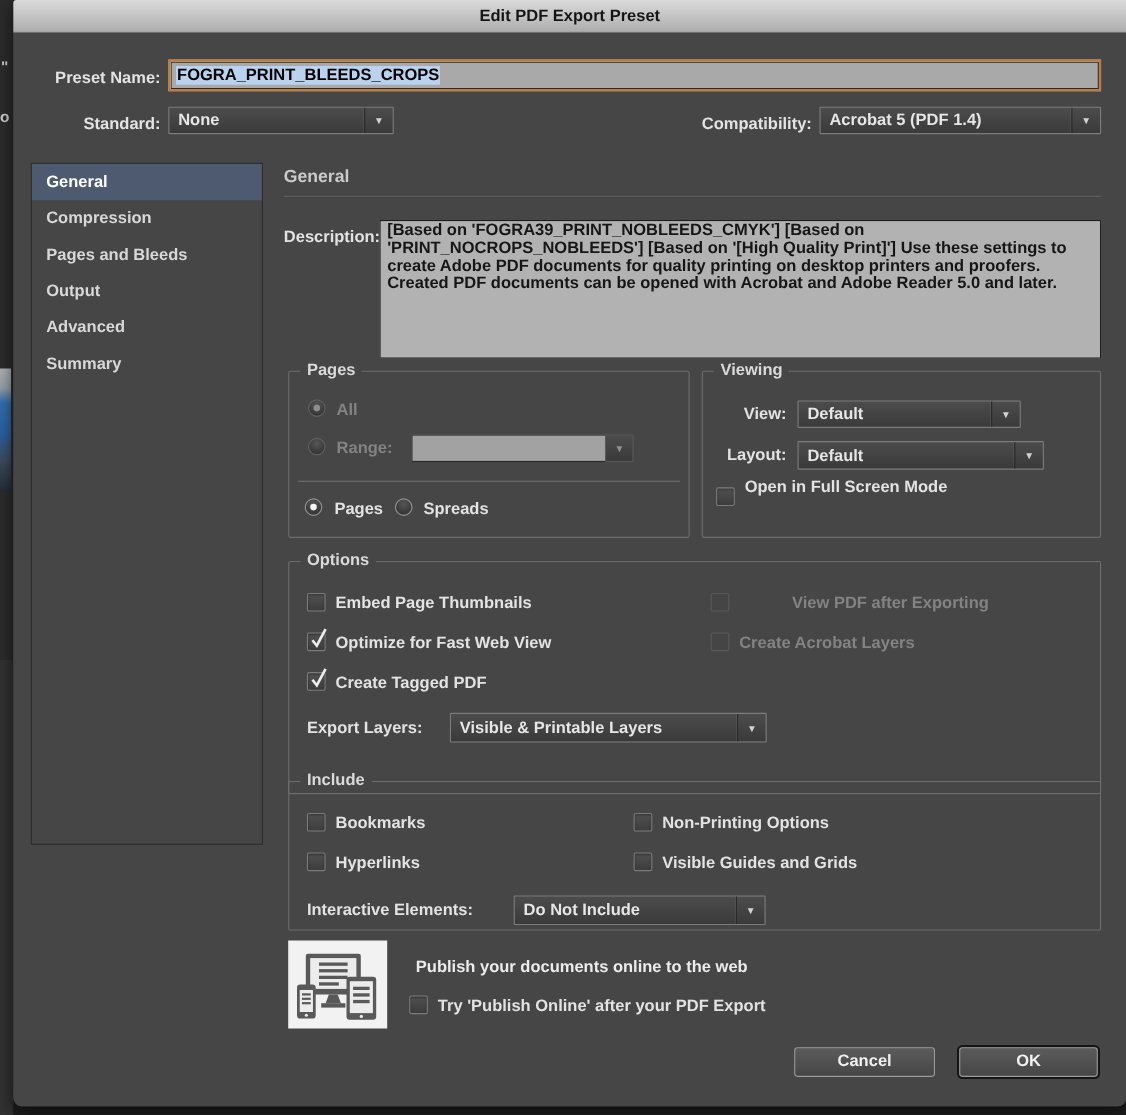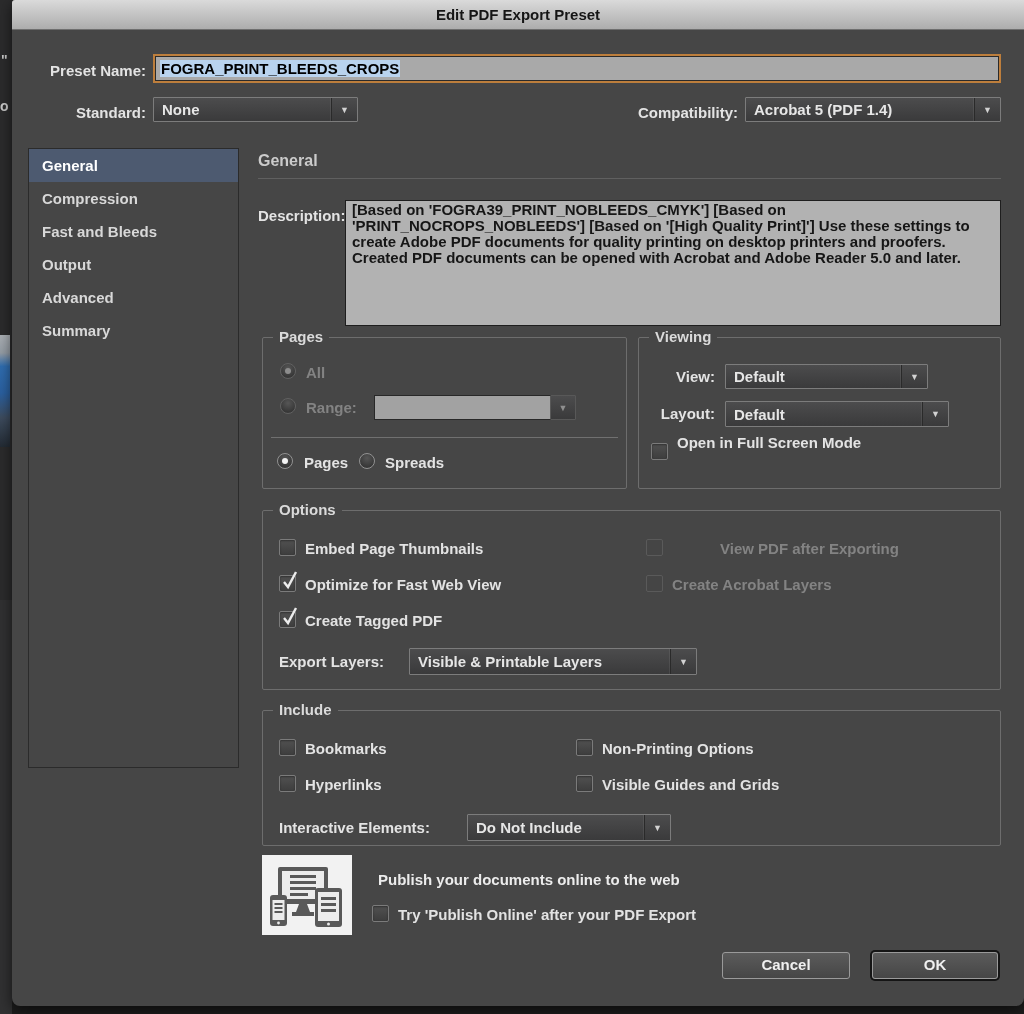--- a/index.html
+++ b/index.html
@@ -103,21 +103,21 @@
 
   <div class="lbl right" style="left:500px; top:104px; width:226px;">Compatibility:</div>
   <div class="dd" style="left:733px; top:97px; width:256px; height:25px;">
     <span class="v">Acrobat 5 (PDF 1.4)</span>
     <span class="a">▼</span>
   </div>
 
   <div class="side">
     <div class="item sel">General</div>
     <div class="item">Compression</div>
-    <div class="item">Fast and Bleeds</div>
+    <div class="item">Pages and Bleeds</div>
     <div class="item">Output</div>
     <div class="item">Advanced</div>
     <div class="item">Summary</div>
   </div>
 
   <div class="lbl" style="left:246px; top:152px; font-size:16px; color:#cbcbcb;">General</div>
   <div class="rule" style="left:246px; top:178px; width:743px;"></div>
 
   <div class="lbl" style="left:246px; top:207px;">Description:</div>
   <div class="desc-box">[Based on 'FOGRA39_PRINT_NOBLEEDS_CMYK'] [Based on 'PRINT_NOCROPS_NOBLEEDS'] [Based on '[High Quality Print]'] Use these settings to create Adobe PDF documents for quality printing on desktop printers and proofers.  Created PDF documents can be opened with Acrobat and Adobe Reader 5.0 and later.</div>
@@ -148,21 +148,21 @@
     </div>
     <div class="lbl right" style="left:0; top:67px; width:76px;">Layout:</div>
     <div class="dd" style="left:86px; top:63px; width:224px; height:26px;">
       <span class="v">Default</span>
       <span class="a">▼</span>
     </div>
     <span class="cb" style="left:12px; top:105px;"></span>
     <span class="lbl" style="left:38px; top:96px; position:absolute;">Open in Full Screen Mode</span>
   </div>
 
-  <div class="fieldset" style="left:250px; top:510px; width:739px; height:180px;">
+  <div class="fieldset" style="left:250px; top:510px; width:739px; height:212px;">
     <span class="legend">Options</span>
 
     <span class="cb" style="left:16px; top:28px;"></span>
     <span class="lbl" style="left:42px; top:29px; position:absolute;">Embed Page Thumbnails</span>
 
     <span class="cb disabled" style="left:383px; top:28px;"></span>
     <span class="lbl muted" style="left:409px; top:29px; position:absolute;margin-left:48px;">View PDF after Exporting</span>
 
     <span class="cb" style="left:16px; top:64px;">
       <svg class="check" width="20" height="22" viewBox="0 0 20 22">
@@ -197,21 +197,21 @@
     <span class="cb" style="left:313px; top:28px;"></span>
     <span class="lbl" style="left:339px; top:29px; position:absolute;">Non-Printing Options</span>
 
     <span class="cb" style="left:16px; top:64px;"></span>
     <span class="lbl" style="left:42px; top:65px; position:absolute;">Hyperlinks</span>
 
     <span class="cb" style="left:313px; top:64px;"></span>
     <span class="lbl" style="left:339px; top:65px; position:absolute;">Visible Guides and Grids</span>
 
     <span class="lbl" style="left:16px; top:108px; position:absolute;">Interactive Elements:</span>
-    <div class="dd" style="left:204px; top:103px; width:204px; height:27px;">
+    <div class="dd" style="left:204px; top:103px; width:229px; height:27px;">
       <span class="v">Do Not Include</span>
       <span class="a">▼</span>
     </div>
   </div>
 
   <div class="publish-icon">
     <svg width="90" height="80" viewBox="0 0 90 80">
       <rect x="16" y="12" width="50" height="37" rx="2" fill="#595959"></rect>
       <rect x="20" y="16" width="42" height="28" fill="#ececec"></rect>
       <rect x="28" y="20" width="26" height="3" fill="#595959"></rect>

